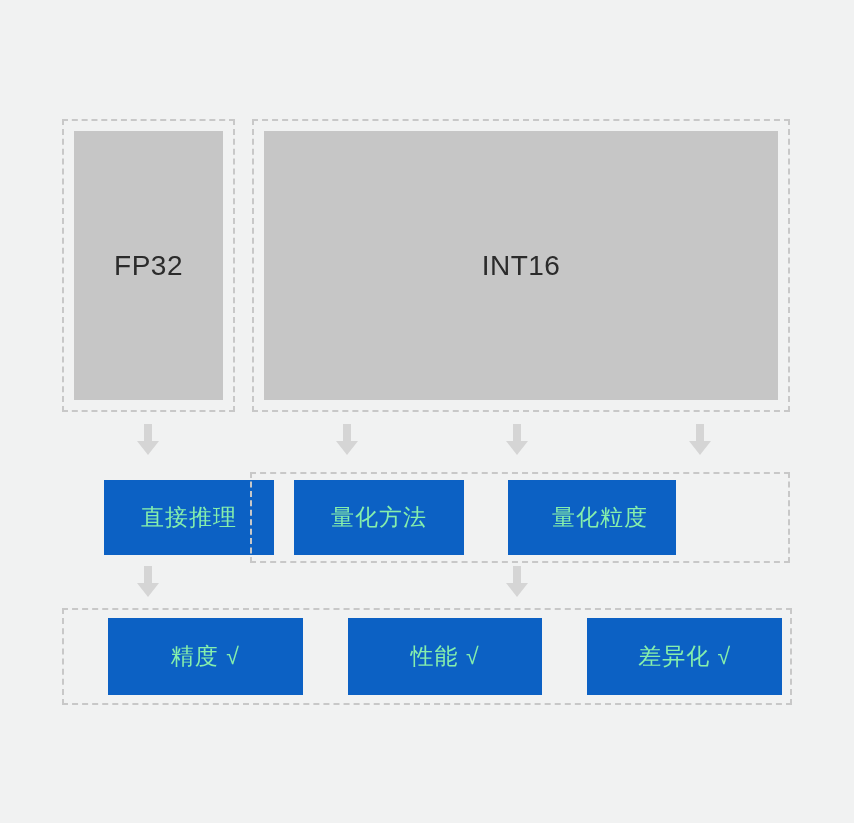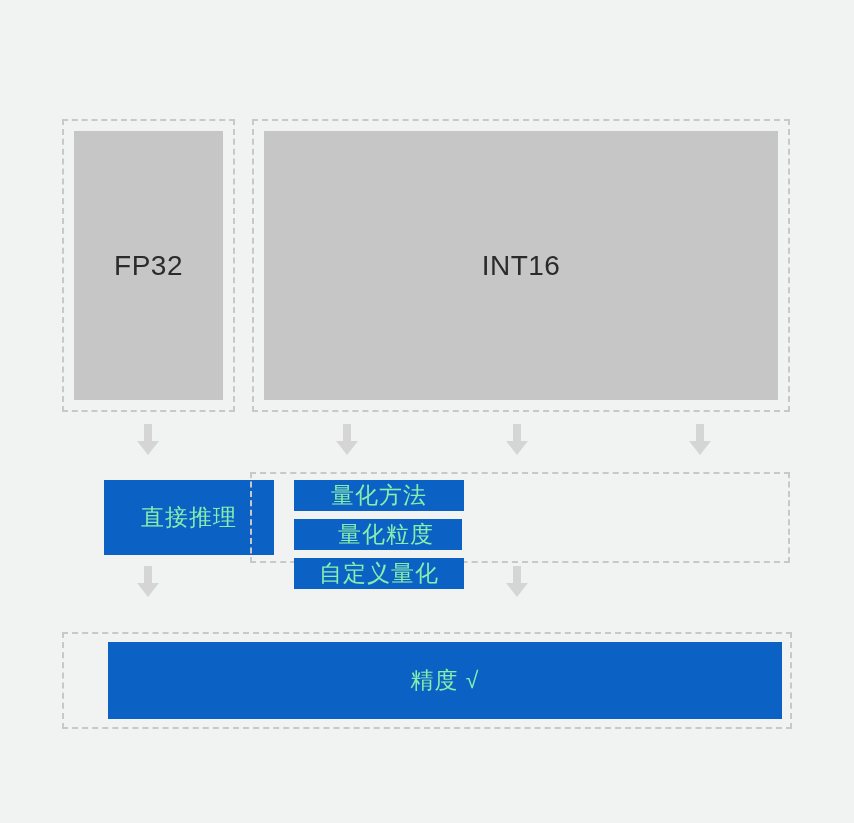--- a/index.html
+++ b/index.html
@@ -14,21 +14,21 @@
     overflow: hidden;
   }
 
   .dashed-group {
     position: absolute;
     border: 2px dashed #c8c8c8;
     display: flex;
   }
 
   .col { flex-direction: column; }
-  .row { flex-direction: column; }
+  .row { flex-direction: row; }
 
   
   .group-fp {
     left: 62px; top: 119px;
     width: 173px; height: 293px;
     padding: 10px;
     gap: 12px;
   }
 
   
@@ -75,21 +75,21 @@
     gap: 8px;
     align-items: stretch;
   }
   .group-quant .blue-btn { height: 75px; }
   .qb-1 { width: 170px; }
   .qb-2 { width: 168px; padding-left: 16px; }
   .qb-3 { width: 170px; }
 
   
   .group-results {
-    left: 62px; top: 632px;
+    left: 62px; top: 608px;
     width: 730px; height: 97px;
     padding: 8px;
     gap: 9px;
   }
   .group-results .blue-btn { flex: 1; }
 
   
   .arrow {
     position: absolute;
     width: 22px;
@@ -141,29 +141,30 @@
   <div class="arrow ar1-d">
     <div class="arrow-stem"></div>
     <div class="arrow-head"></div>
   </div>
 
   <div class="blue-btn btn-direct">直接推理</div>
 
   <div class="dashed-group row group-quant">
     <div class="blue-btn qb-1">量化方法</div>
     <div class="blue-btn qb-2">量化粒度</div>
-    <div class="blue-btn qb-3">自定义量化</div>
   </div>
 
   <div class="arrow ar2-a">
     <div class="arrow-stem"></div>
     <div class="arrow-head"></div>
   </div>
   <div class="arrow ar2-b">
     <div class="arrow-stem"></div>
     <div class="arrow-head"></div>
   </div>
 
   <div class="dashed-group row group-results">
     <div class="blue-btn">精度 √</div>
+    <div class="blue-btn">性能 √</div>
+    <div class="blue-btn">差异化 √</div>
   </div>
 
 </div>
 
 </body></html>

